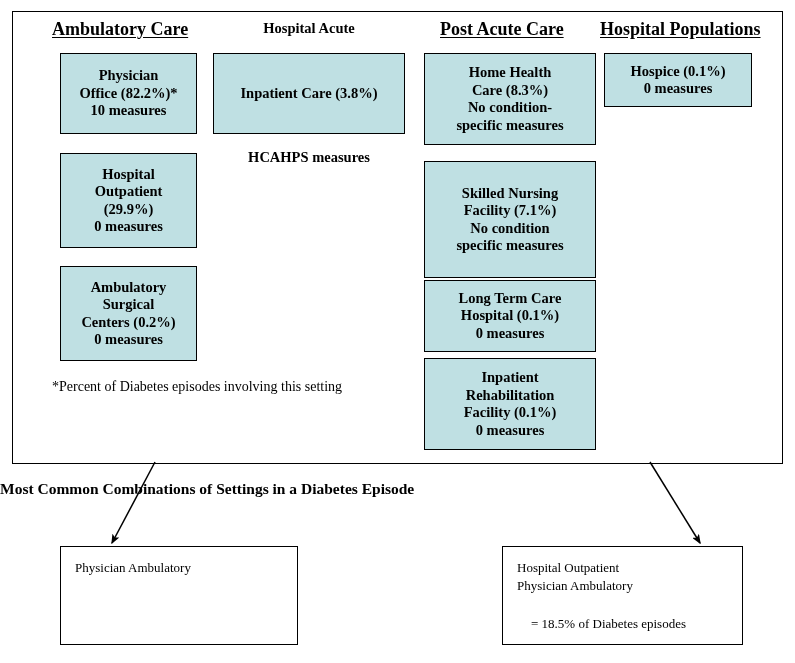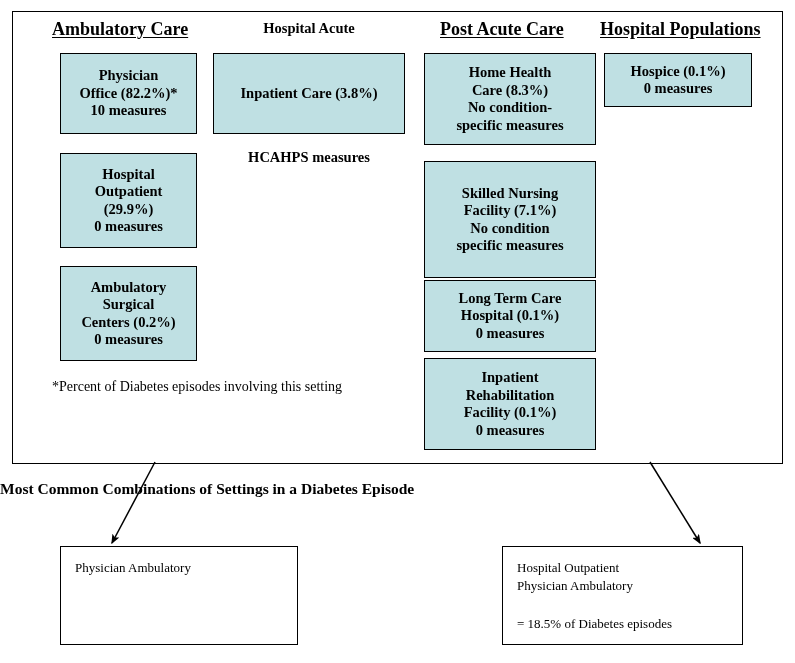--- a/index.html
+++ b/index.html
@@ -191,16 +191,16 @@
     <line x1="650" y1="462" x2="700" y2="543" stroke="#000000" stroke-width="1.5" marker-end="url(#arrowhead)"></line>
   </svg>
 
   <div class="combo-box" style="left:60px; top:546px; width:238px; height:99px;">
     <span class="cline">Physician Ambulatory</span>
   </div>
 
   <div class="combo-box" style="left:502px; top:546px; width:241px; height:99px; padding-top:12px;">
     <span class="cline">Hospital Outpatient</span>
     <span class="cline">Physician Ambulatory</span>
-    <span class="cpct" style="margin-top:20px;">= 18.5% of Diabetes episodes</span>
+    <span class="cpct" style="margin-top:20px;margin-left:14px;">= 18.5% of Diabetes episodes</span>
   </div>
 
 </div>
 
 </body></html>

